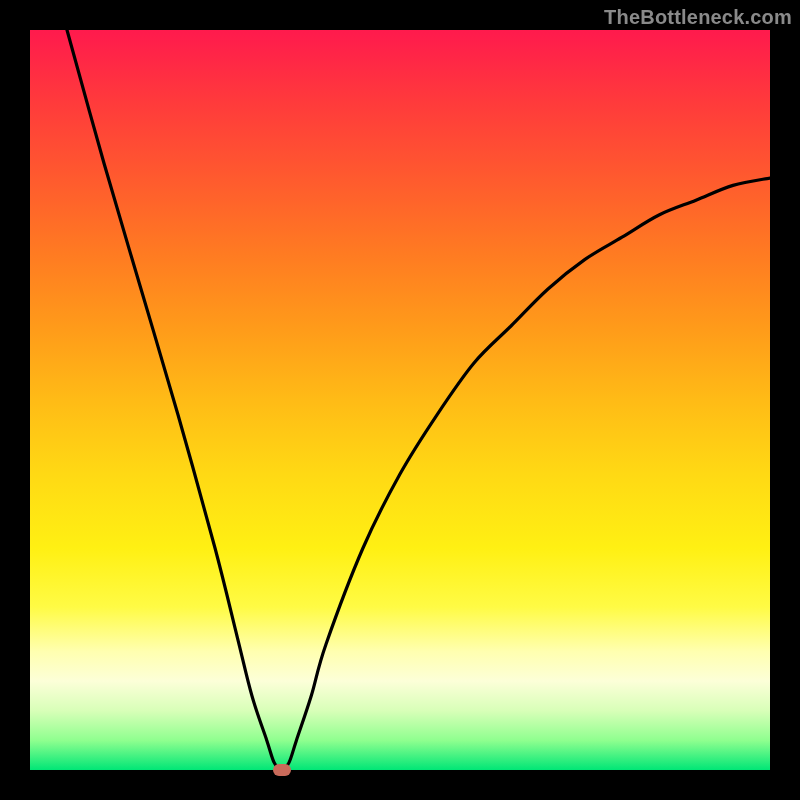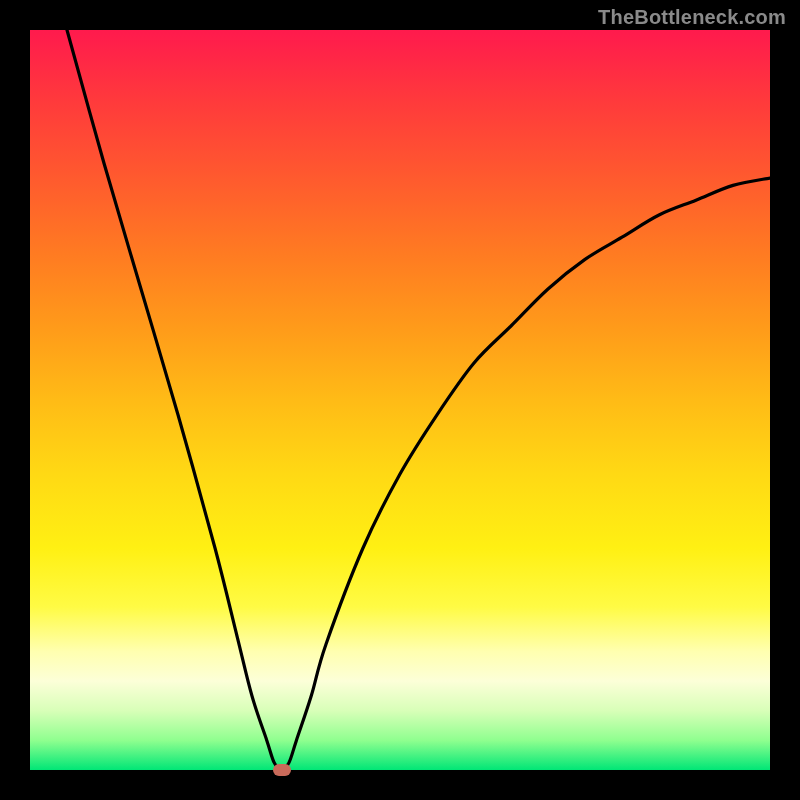--- a/index.html
+++ b/index.html
@@ -44,21 +44,21 @@
     position: absolute;
     width: 18px;
     height: 12px;
     background: #c96a5a;
     border-radius: 6px;
     transform: translate(-50%, -50%);
   }
   .watermark {
     position: absolute;
     top: 6px;
-    right: 14px;
+    right: 8px;
     font-family: Arial, Helvetica, sans-serif;
     font-size: 20px;
     font-weight: 600;
     color: #8a8a8a;
     letter-spacing: 0.2px;
   }
 </style>
 </head>
 <body>
 

